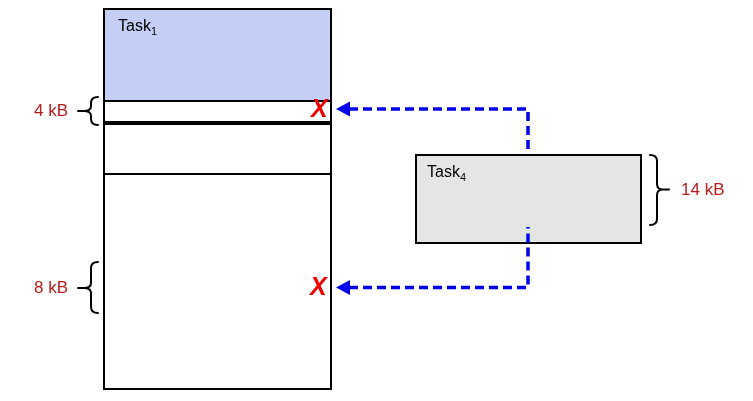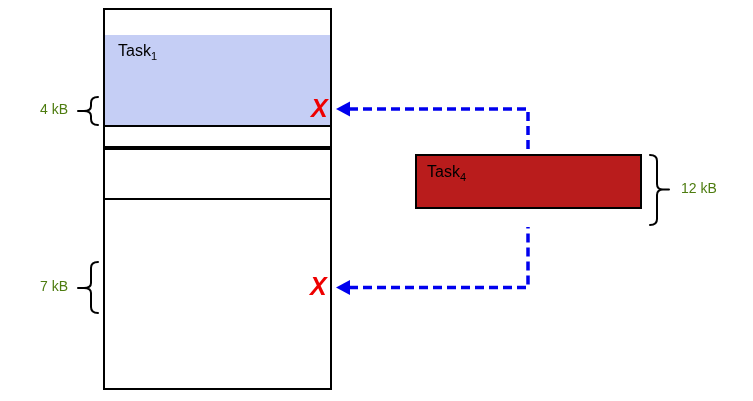--- a/index.html
+++ b/index.html
@@ -21,48 +21,48 @@
     left: 103px;
     top: 8px;
     width: 229px;
     height: 382px;
     border: 2px solid #000000;
     box-sizing: border-box;
     display: flex;
     flex-direction: column;
   }
   .seg { position: relative; }
-  .seg.task { background: #c5cef5; margin-top: 25px; }
+  .seg.task { background: #c5cef5; }
   .seg.gap  { background: #ffffff; }
   .divider { height: 2px; background: #000000; flex: 0 0 2px; }
   .tasklabel {
     position: absolute;
     left: 13px;
     top: 7px;
     font-size: 16px;
     color: #000000;
     white-space: nowrap;
   }
   .tasklabel sub { font-size: 11px; line-height: 0; }
   
   .task4 {
     position: absolute;
     left: 415px;
     top: 154px;
     width: 227px;
-    height: 55px;
+    height: 90px;
     border: 2px solid #000000;
     box-sizing: border-box;
-    background: #b91c1c;
+    background: #e5e5e5;
   }
   
   .sizelabel {
     position: absolute;
-    font-size: 14px;
-    color: #4d7c0f;
+    font-size: 17px;
+    color: #b91c1c;
     white-space: nowrap;
   }
   .lbl-4kb  { left: 8px;  top: 101px; width: 60px; text-align: right; }
   .lbl-8kb  { left: 8px;  top: 278px; width: 60px; text-align: right; }
   .lbl-12kb { left: 681px; top: 180px; text-align: left; }
   
   .xmark {
     position: absolute;
     font-size: 25px;
     font-weight: bold;
@@ -93,26 +93,26 @@
     </div>
     <div class="divider"></div>
     <div class="seg gap" style="flex:0 0 19px"></div>
     <div class="divider"></div>
     <div class="divider"></div>
     <div class="seg gap" style="flex:0 0 48px"></div>
     <div class="divider"></div>
   </div>
 
   <div class="sizelabel lbl-4kb">4 kB</div>
-  <div class="sizelabel lbl-8kb">7 kB</div>
+  <div class="sizelabel lbl-8kb">8 kB</div>
 
   <div class="task4">
     <span class="tasklabel" style="left:10px;top:7px"><span>Task</span><sub>4</sub></span>
   </div>
-  <div class="sizelabel lbl-12kb">12 kB</div>
+  <div class="sizelabel lbl-12kb">14 kB</div>
 
   <div class="xmark xmark-1">X</div>
   <div class="xmark xmark-2">X</div>
 
   <svg class="overlay" viewBox="0 0 753 401">
 
     <path d="M349 109 L528 109 L528 152" fill="none" stroke="#0000ee" stroke-width="3.5" stroke-dasharray="9 5"></path>
     <polygon points="336,109 350,101.5 350,116.5" fill="#0000ee"></polygon>
 
     <path d="M349 287.5 L528 287.5 L528 227" fill="none" stroke="#0000ee" stroke-width="3.5" stroke-dasharray="9 5"></path>

